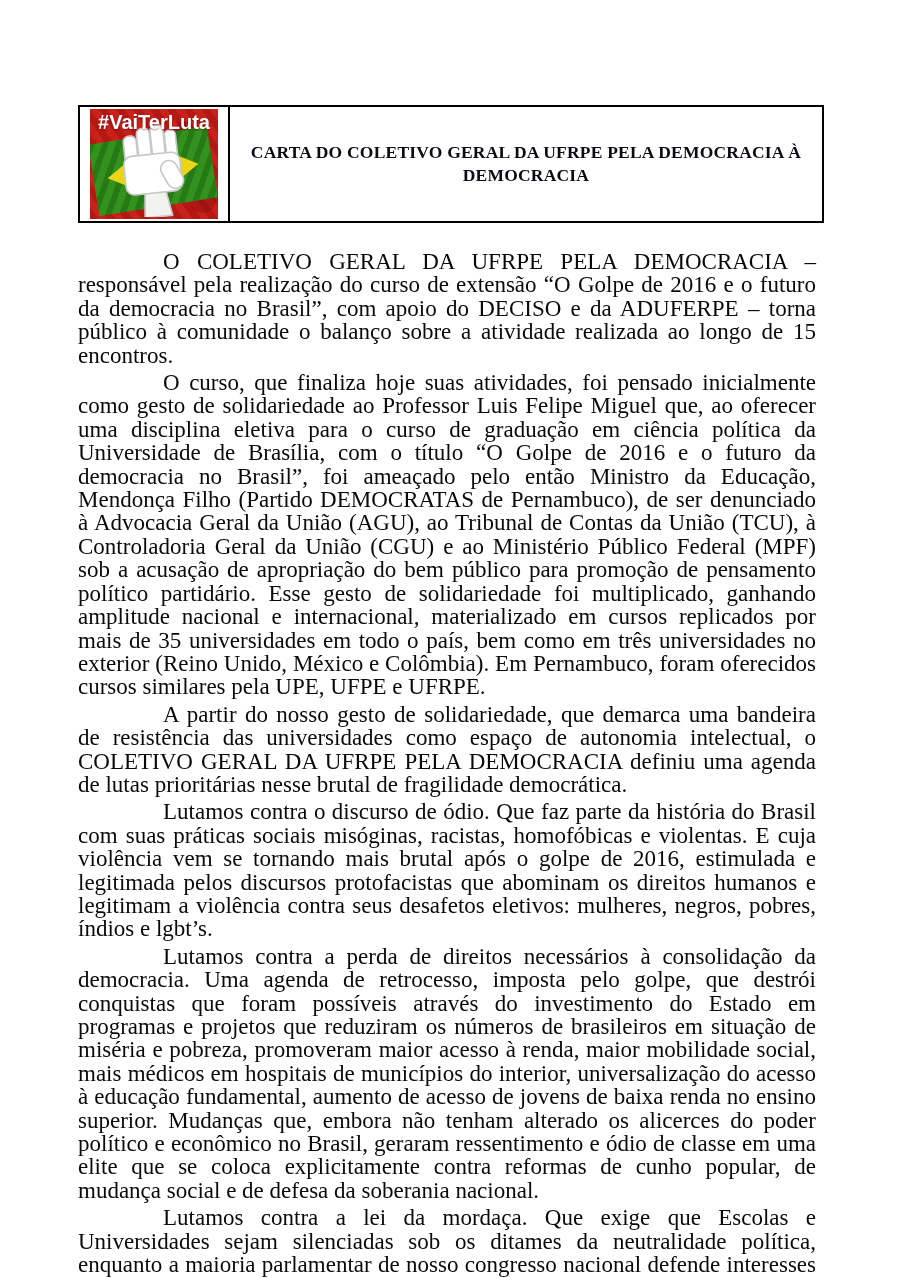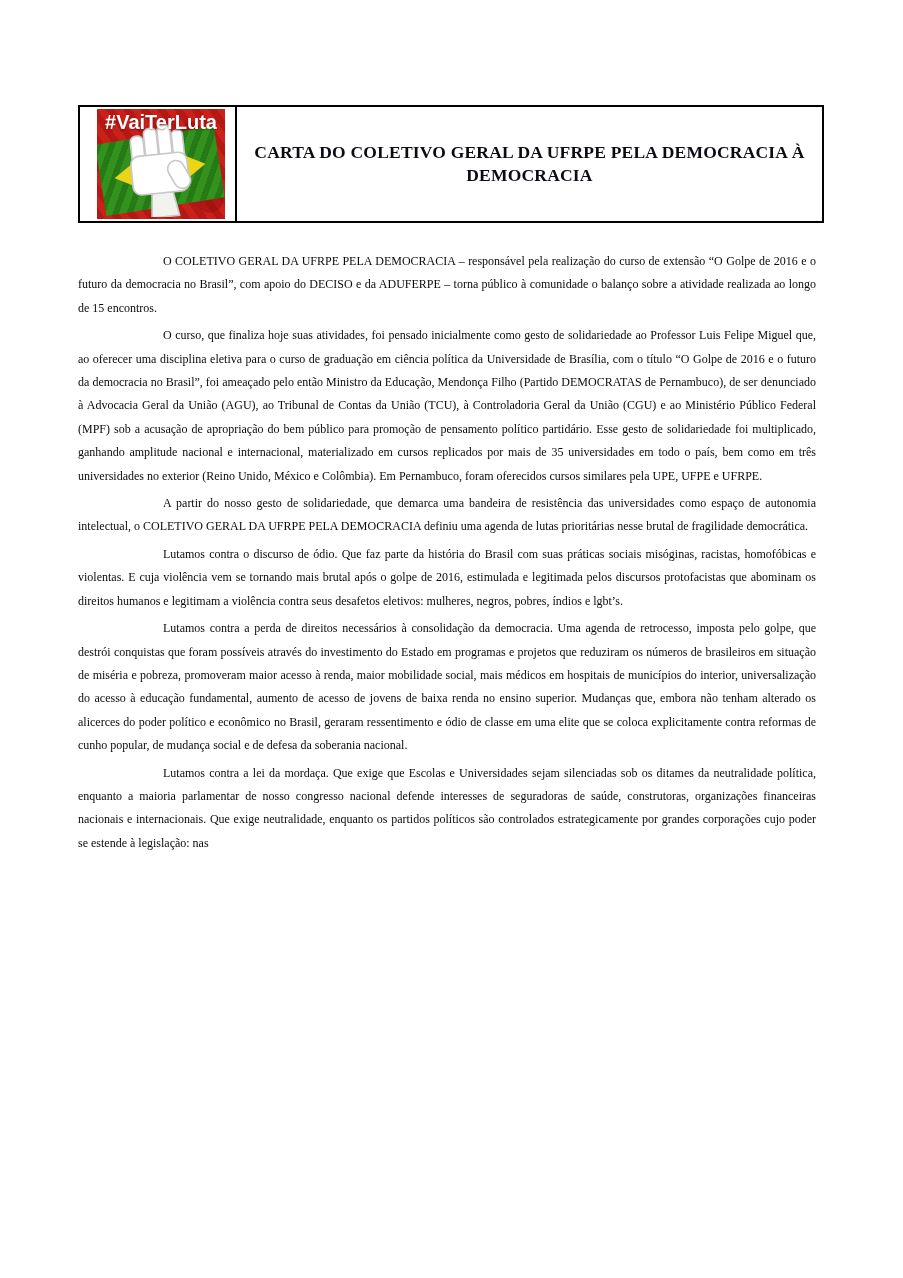--- a/index.html
+++ b/index.html
@@ -10,21 +10,21 @@
   }
   .page { position: absolute; left: 0; top: 0; width: 903px; height: 1278px; background: #ffffff; }
 
   
   .letterhead {
     position: absolute; left: 78px; top: 105px; width: 746px; height: 118px;
     border: 2px solid #000; box-sizing: border-box; display: flex; background: #fff;
   }
   .logo-cell {
     width: 150px; box-sizing: border-box; border-right: 2px solid #000;
-    display: flex; align-items: center; justify-content: center; margin-left: 7px;
+    display: flex; align-items: center; justify-content: center;
   }
   .logo {
     position: relative; width: 128px; height: 110px; overflow: hidden;
     background:
       radial-gradient(circle at 18% 72%, rgba(120,6,6,0.45) 0 11px, rgba(120,6,6,0) 12px),
       radial-gradient(circle at 74% 20%, rgba(125,8,8,0.40) 0 9px, rgba(125,8,8,0) 10px),
       radial-gradient(circle at 88% 82%, rgba(135,10,10,0.40) 0 13px, rgba(135,10,10,0) 14px),
       repeating-linear-gradient(55deg, rgba(150,16,12,0.30) 0 7px, rgba(225,55,40,0.22) 7px 14px),
       #c31b17;
   }
@@ -56,21 +56,21 @@
     font-weight: bold; font-size: 17.5px; line-height: 23px; text-align: center;
     color: #0b0b14; letter-spacing: 0.2px;
   }
 
   
   .letter-body {
     position: absolute; left: 78px; top: 250px; width: 750px; color: #0a0a0a;
   }
   .para {
     margin: 0 12px 4px 0;
-    font-size: 12px; line-height: 23.4px;
+    font-size: 23px; line-height: 23.4px;
     text-align: justify; text-indent: 85px;
   }
   .para b { font-weight: normal; }
 </style>
 </head>
 <body>
 
 <div class="page">
 
   <div class="letterhead">

